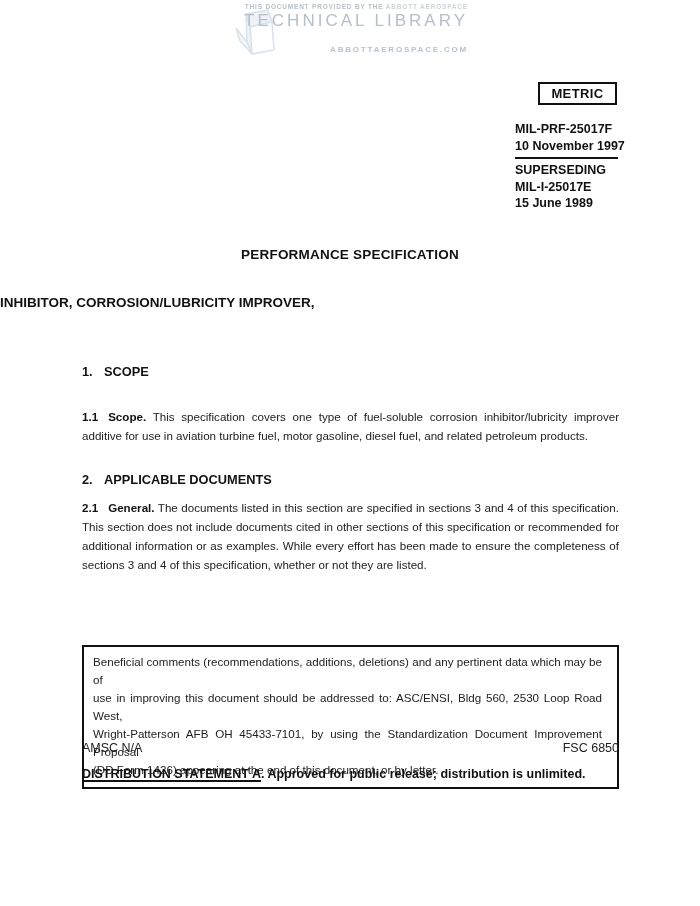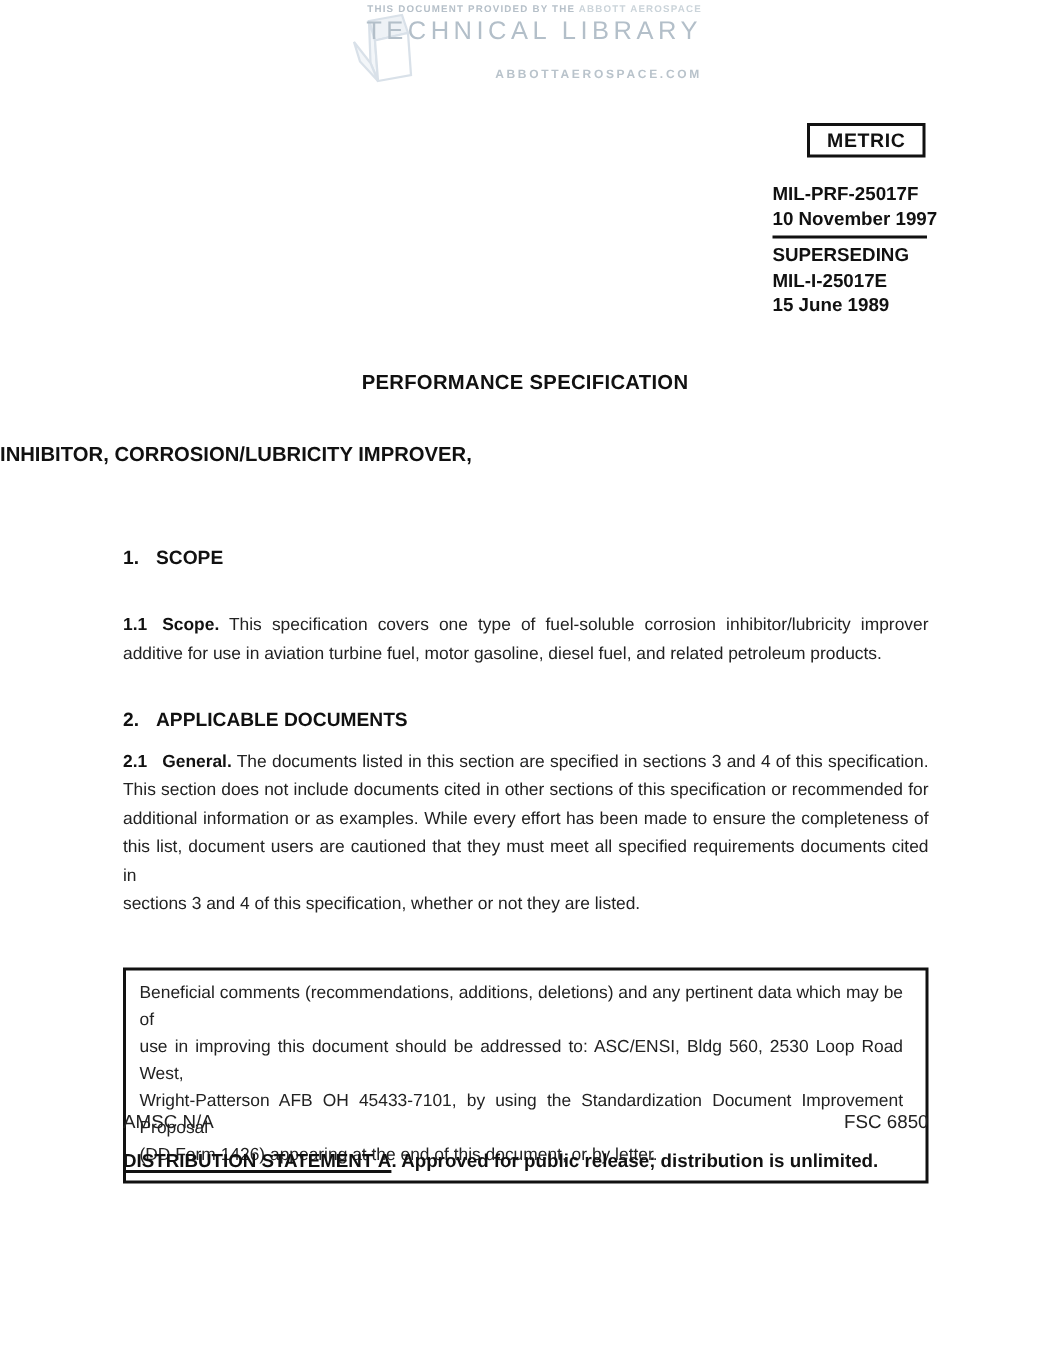--- a/index.html
+++ b/index.html
@@ -99,21 +99,20 @@
     <div class="jline last">additive for use in aviation turbine fuel, motor gasoline, diesel fuel, and related petroleum products.</div>
   </div>
 
   <div class="sec-heading sec2">
     <span class="num">2.</span><span>APPLICABLE DOCUMENTS</span>
   </div>
   <div class="para para21">
     <div class="jline"><span class="lead">2.1</span><span class="lead-gap"></span><span class="lead">General.</span> <span>The documents listed in this section are specified in sections 3 and 4 of this specification.</span></div>
     <div class="jline">This section does not include documents cited in other sections of this specification or recommended for</div>
     <div class="jline">additional information or as examples. While every effort has been made to ensure the completeness of</div>
-    <div class="jline">this list, document users are cautioned that they must meet all specified requirements documents cited in</div>
     <div class="jline last">sections 3 and 4 of this specification, whether or not they are listed.</div>
   </div>
 
   <div class="comment-box">
     <div class="jline">Beneficial comments (recommendations, additions, deletions) and any pertinent data which may be of</div>
     <div class="jline">use in improving this document should be addressed to:  ASC/ENSI, Bldg 560, 2530 Loop Road West,</div>
     <div class="jline">Wright-Patterson AFB OH 45433-7101, by using the Standardization Document Improvement Proposal</div>
     <div class="jline last">(DD Form 1426) appearing at the end of this document, or by letter.</div>
   </div>
 

